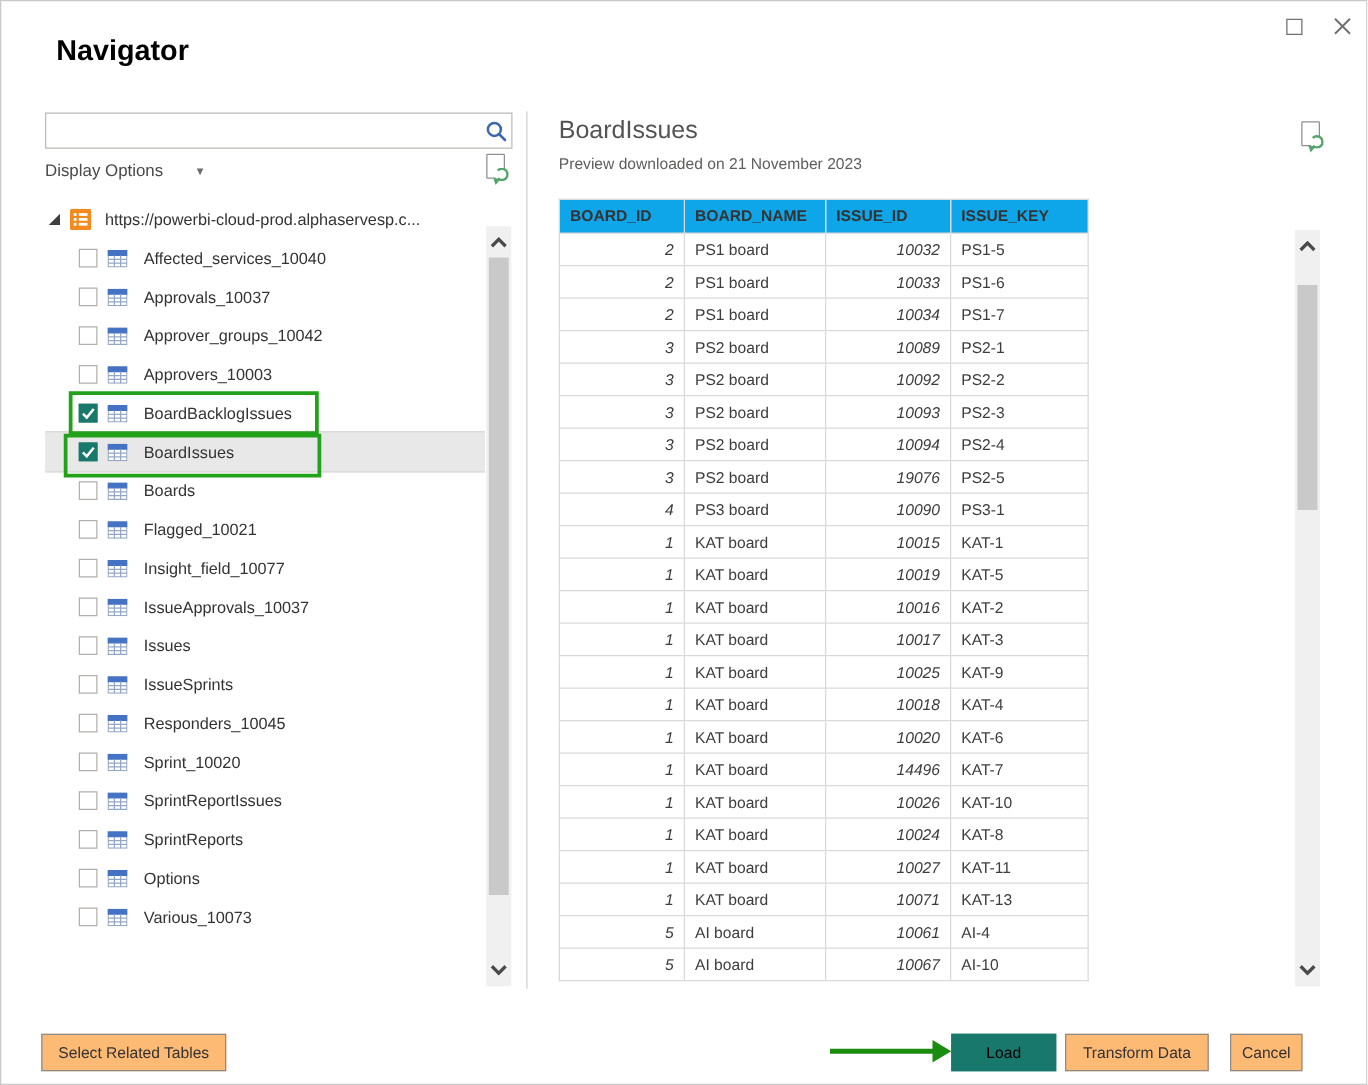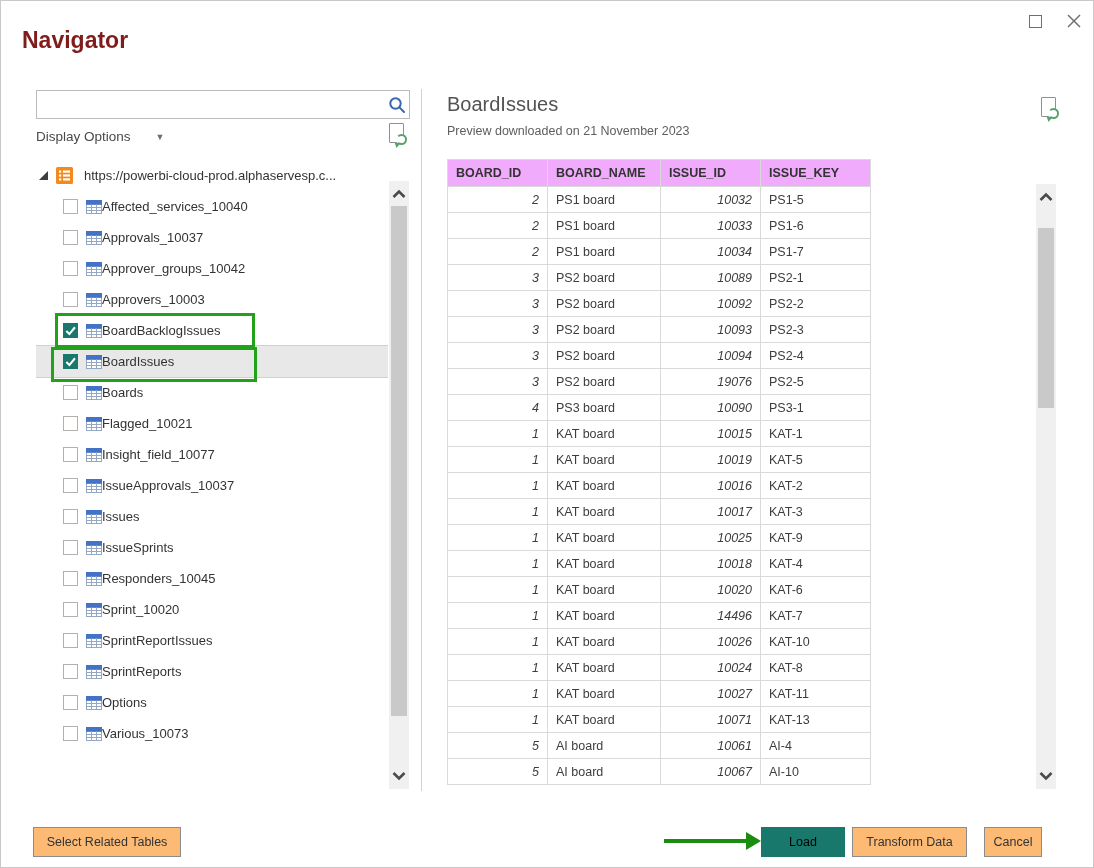--- a/index.html
+++ b/index.html
@@ -7,21 +7,21 @@
   body { font-family:"Liberation Sans", sans-serif; }
   .dialog { position:relative; width:1094px; height:868px; background:#fff; border:1px solid #c9c9c9; overflow:hidden; }
 
   
   .win-btn { position:absolute; top:8px; width:24px; height:24px; display:flex; align-items:center; justify-content:center; cursor:pointer; }
   #btn-maximize { left:1022px; }
   #btn-close { left:1061px; }
   .max-glyph { width:13px; height:13px; border:1.5px solid #6f6f6f; background:transparent; }
 
   
-  .dlg-title { position:absolute; left:21px; top:26px; font-size:23px; font-weight:600; color:#7f1d1d; }
+  .dlg-title { position:absolute; left:44px; top:26px; font-size:23px; font-weight:600; color:#000000; }
 
   
   .search-box { position:absolute; left:35px; top:89px; width:374px; height:29px; border:1px solid #bdbbb9; background:#fff; display:flex; align-items:center; }
   .search-input { flex:1; border:none; outline:none; height:100%; padding:0 6px; font-size:13px; font-family:"Liberation Sans", sans-serif; color:#333; background:transparent; }
   .search-glyph { width:24px; display:flex; align-items:center; justify-content:center; cursor:pointer; }
 
   .display-options { position:absolute; left:35px; top:128px; font-size:13.5px; color:#494949; cursor:pointer; display:flex; align-items:center; gap:25px; }
   .caret-down { font-size:9px; color:#6d6d6d; }
 
   .refresh-btn { position:absolute; width:24px; height:28px; cursor:pointer; }
@@ -35,42 +35,42 @@
   .tree { position:absolute; left:35px; top:158px; width:352px; height:632px; overflow:hidden; font-size:13px; color:#333; }
   .tree-root-row { height:32px; display:flex; align-items:center; cursor:pointer; }
   .expander { width:0; height:0; border-left:9px solid transparent; border-bottom:9px solid #3f3f3f; margin-left:3px; }
   .src-icon { margin-left:8px; }
   .root-label { margin-left:11px; white-space:nowrap; overflow:hidden; }
   .tree-row { height:31px; display:flex; align-items:center; cursor:pointer; position:relative; }
   .tree-row.selected { background:#e8e8e8; outline:1px solid #d2d0ce; }
   .checkbox { width:15px; height:15px; border:1px solid #b3b0ad; background:#fff; margin-left:27px; flex:0 0 15px; display:flex; align-items:center; justify-content:center; cursor:pointer; }
   .checkbox.checked { background:#19786c; border-color:#19786c; }
   .tbl-icon { margin-left:8px; flex:0 0 16px; }
-  .tree-label { white-space:nowrap; }
+  .tree-label { margin-left:13px; white-space:nowrap; }
 
   
   .vscroll { position:absolute; width:20px; background:#f0f0f0; }
   #scroll-left { left:388px; top:180px; height:608px; }
   #scroll-right { left:1035px; top:183px; height:605px; }
   .scroll-arrow { position:absolute; left:0; width:20px; height:22px; display:flex; align-items:center; justify-content:center; cursor:pointer; }
   .scroll-arrow.up { top:2px; }
   .scroll-arrow.down { bottom:2px; }
   .scroll-thumb { position:absolute; left:2px; width:16px; background:#c9c9c9; cursor:pointer; }
   #thumb-left { top:25px; height:510px; }
   #thumb-right { top:44px; height:180px; }
 
   .divider { position:absolute; left:420px; top:88px; width:1px; height:702px; background:#d1d1d1; }
 
   
   .preview-title { position:absolute; left:446px; top:92px; font-size:20px; font-weight:400; color:#535353; }
   .preview-sub { position:absolute; left:446px; top:123px; font-size:12.5px; color:#605e5c; }
 
   table.preview { position:absolute; left:446px; top:158px; border-collapse:collapse; table-layout:fixed; font-size:12.5px; color:#3d3d3d; background:#fff; }
   table.preview th, table.preview td { border:1px solid #d9d9d9; overflow:hidden; white-space:nowrap; }
-  table.preview th { height:27px; background:#f0abfc; font-weight:700; text-align:left; padding:0 8px; color:#333; }
+  table.preview th { height:27px; background:#0ea5e9; font-weight:700; text-align:left; padding:0 8px; color:#333; }
   table.preview td { height:26px; padding:0 8px; }
   td.num { text-align:right; font-style:italic; }
   td.txt { text-align:left; }
 
   
   .btn { position:absolute; top:826px; height:30px; background:#fdba74; border:1px solid #8c8c8c; font-size:12.5px; color:#333; font-family:"Liberation Sans", sans-serif; display:flex; align-items:center; justify-content:center; cursor:pointer; }
   #btn-select-related { left:32px; width:148px; }
   #btn-load { left:760px; width:84px; background:#19786c; border:1px solid #19786c; color:#000000; }
   #btn-transform { left:851px; width:115px; }
   #btn-cancel { left:983px; width:58px; }

